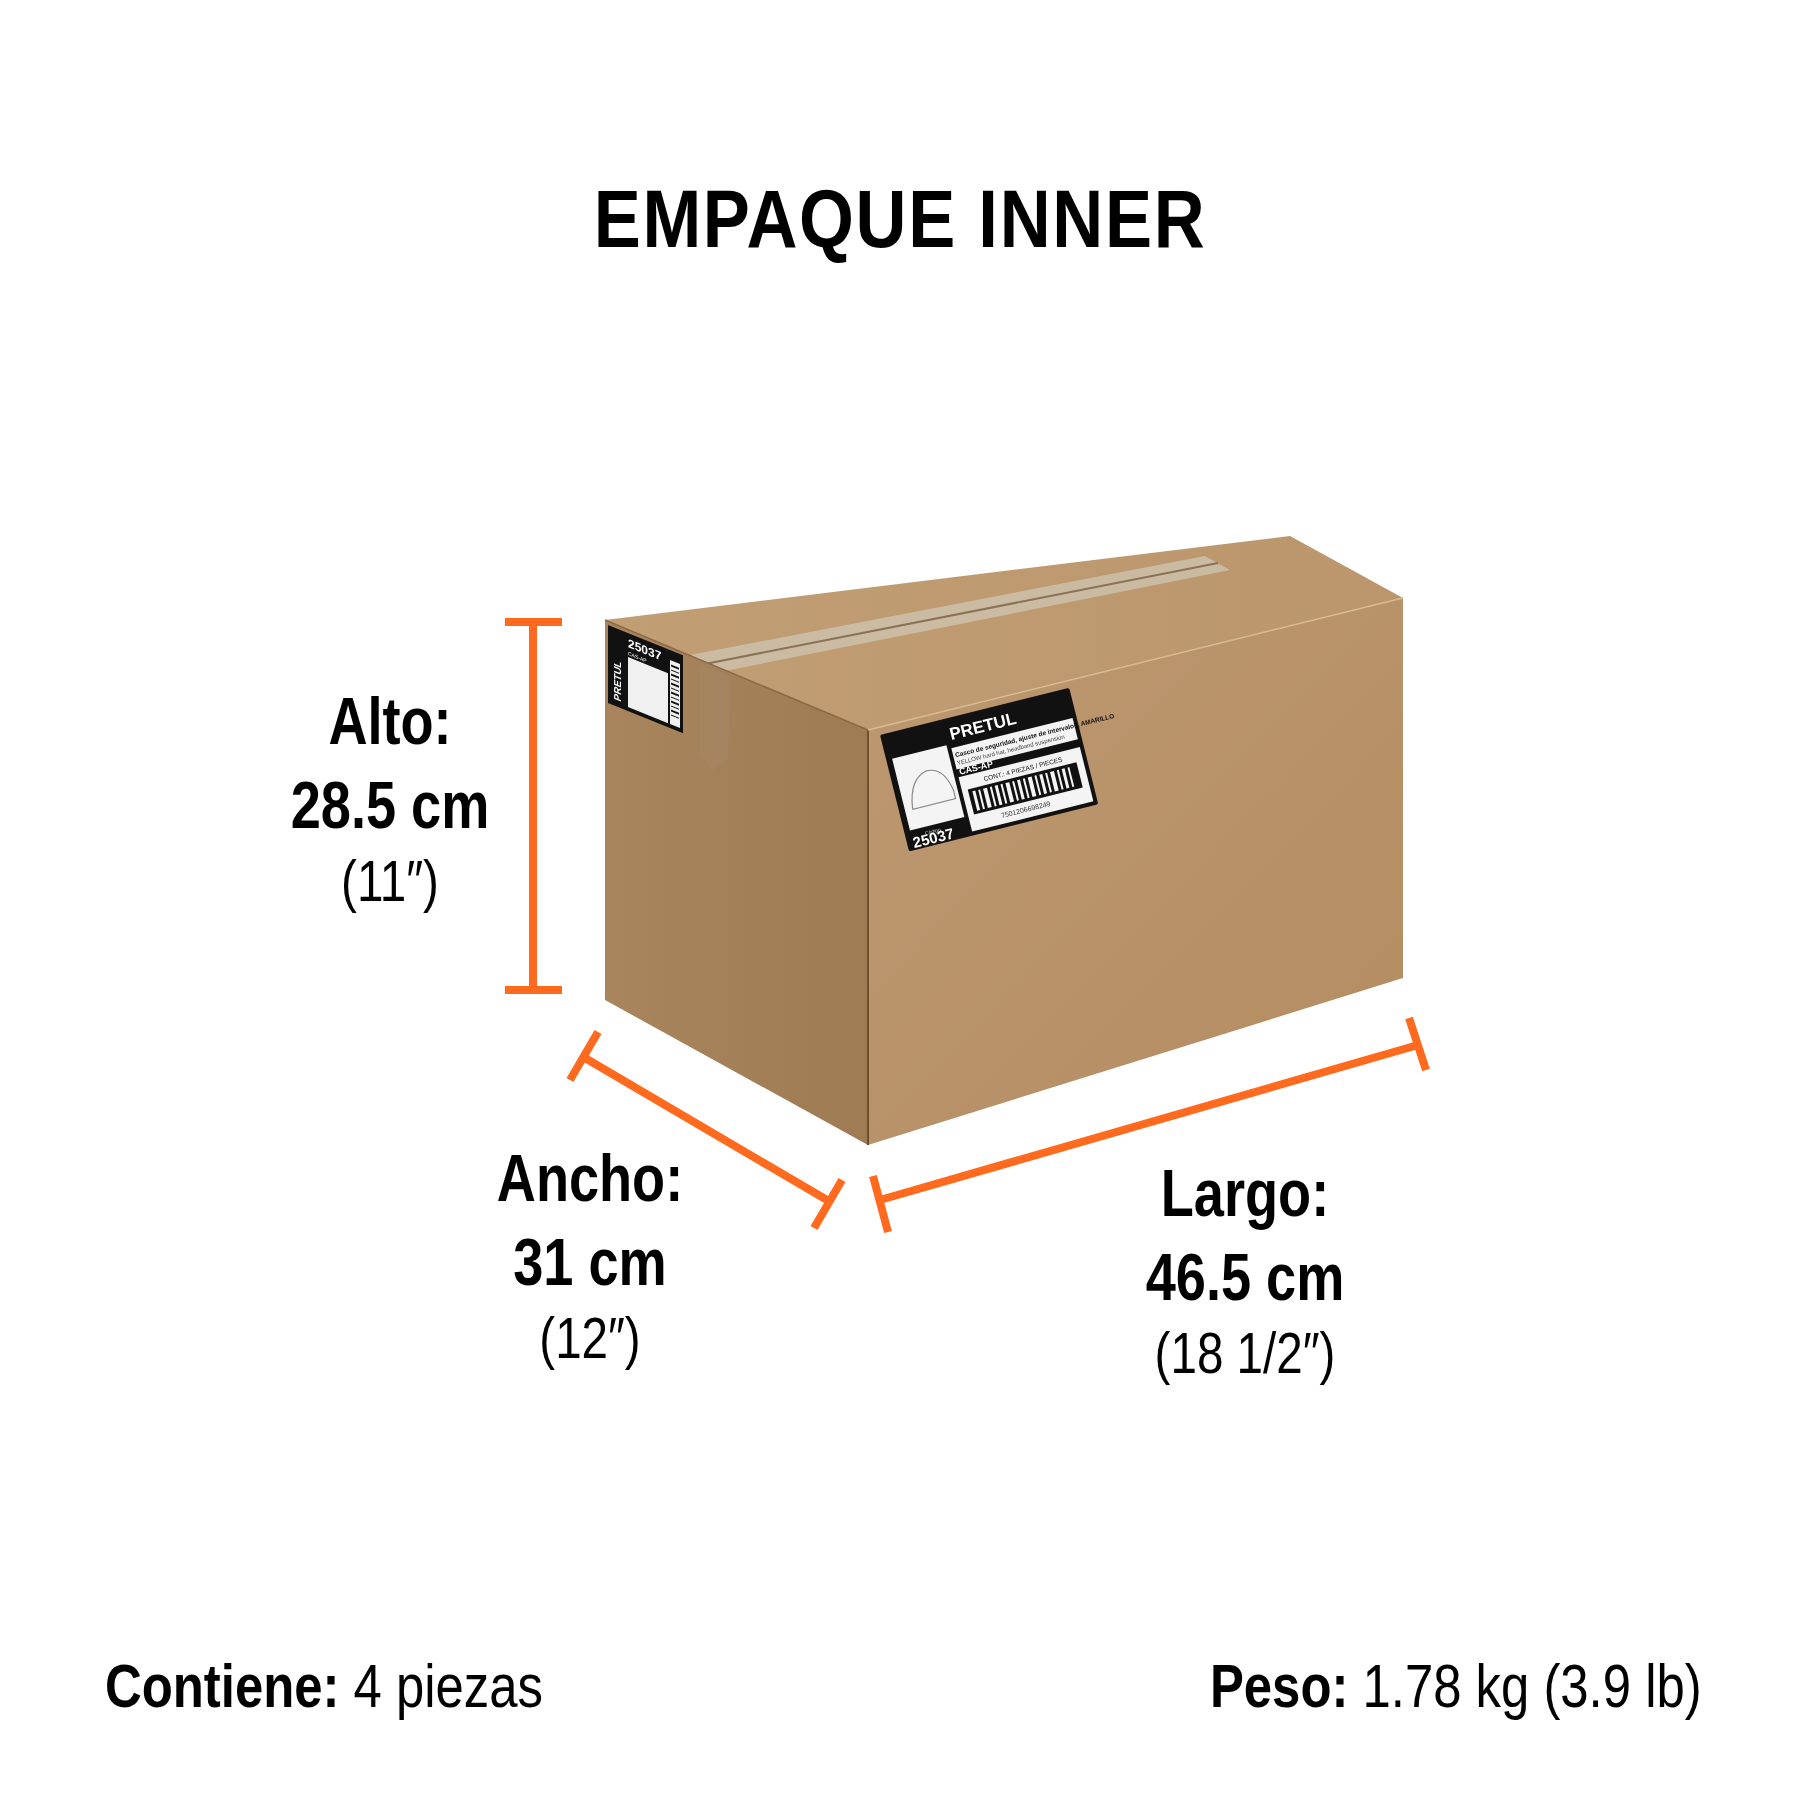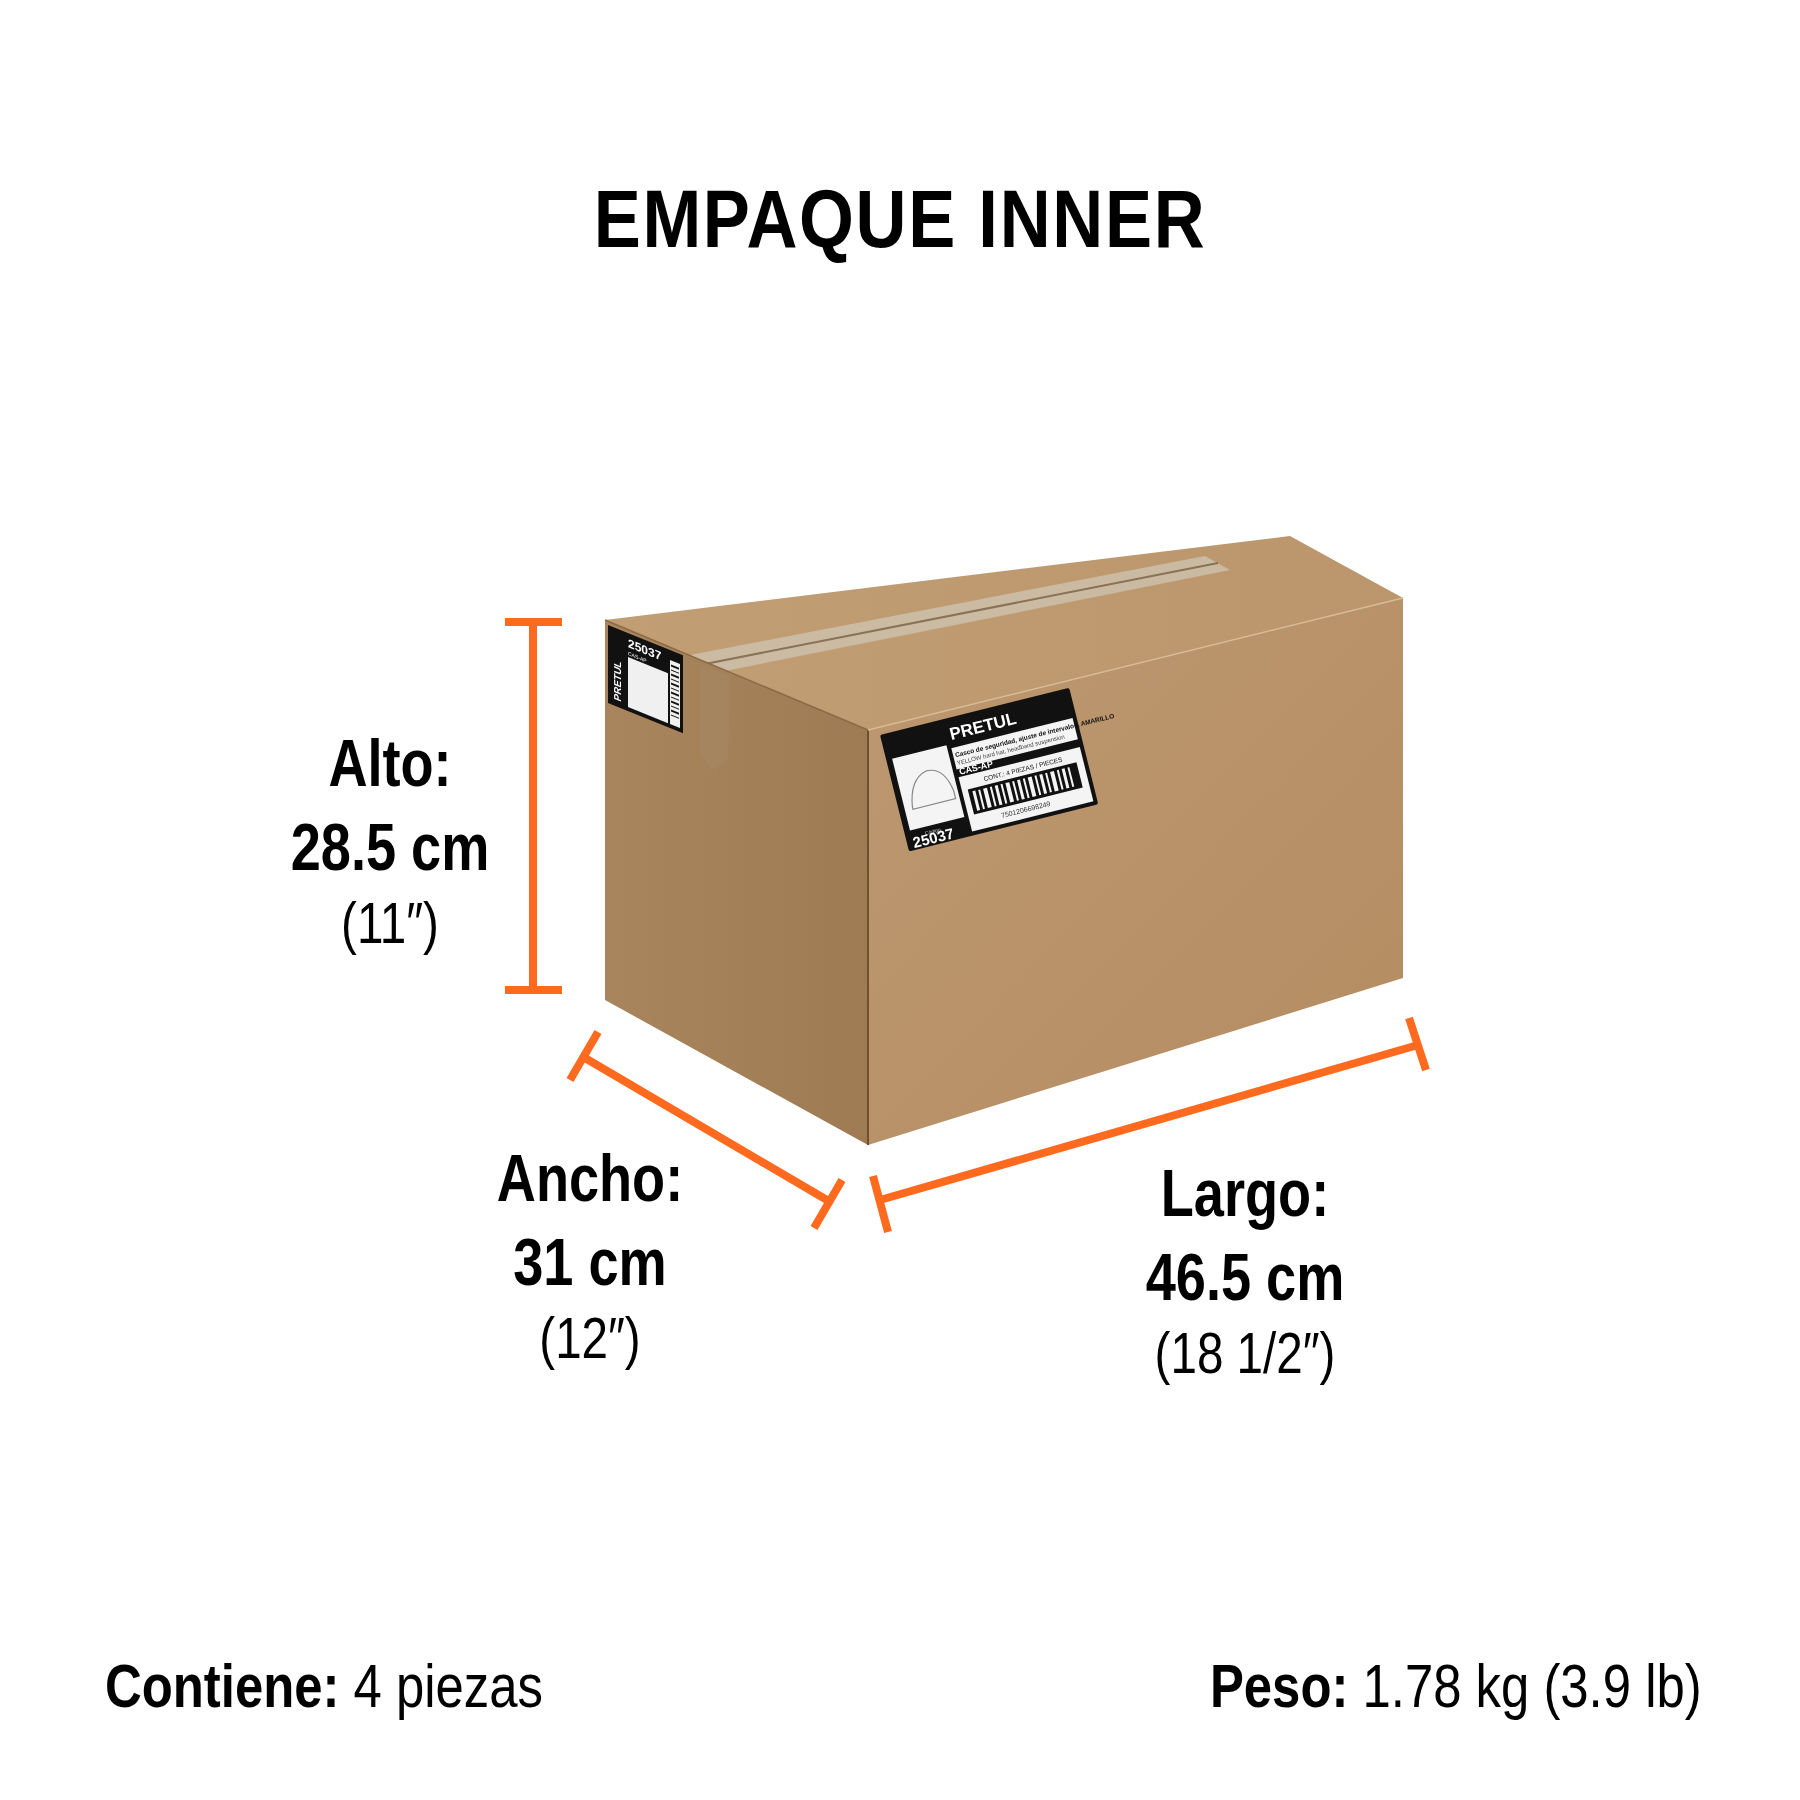--- a/index.html
+++ b/index.html
@@ -5,21 +5,21 @@
   html, body { margin: 0; padding: 0; background: #ffffff; }
   body { width: 1800px; height: 1800px; position: relative; overflow: hidden;
          font-family: "Liberation Sans", "DejaVu Sans", sans-serif; color: #000; }
   .title { position: absolute; left: 0; width: 1800px; top: 178px; text-align: center;
            font-size: 82px; font-weight: 700; letter-spacing: 2px; transform: scaleX(0.86);
            transform-origin: center; line-height: 1; }
   .dim { position: absolute; text-align: center; font-weight: 700; line-height: 1; }
   .dim .lbl, .dim .val { display: block; font-size: 66px; transform: scaleX(0.82); }
   .dim .imp { display: block; font-size: 58px; font-weight: 400; transform: scaleX(0.82); margin-top: 14px; }
   .dim .lbl { margin-bottom: 18px; }
-  #alto { left: 255px; top: 688px; width: 270px; margin-top: 42px; }
+  #alto { left: 255px; top: 688px; width: 270px; }
   #ancho { left: 460px; top: 1145px; width: 260px; }
   #largo { left: 1110px; top: 1160px; width: 270px; }
   .footer { position: absolute; top: 1655px; font-size: 62px; line-height: 1; white-space: nowrap; }
   .footer .k { font-weight: 700; }
   .footer .v { font-weight: 400; }
   #contiene { left: 105px; transform: scaleX(0.82); transform-origin: left center; }
   #peso { right: 98px; transform: scaleX(0.82); transform-origin: right center; }
   svg#art { position: absolute; left: 0; top: 0; }
   .lbl-text { font-family: "Liberation Sans", sans-serif; }
 </style>

